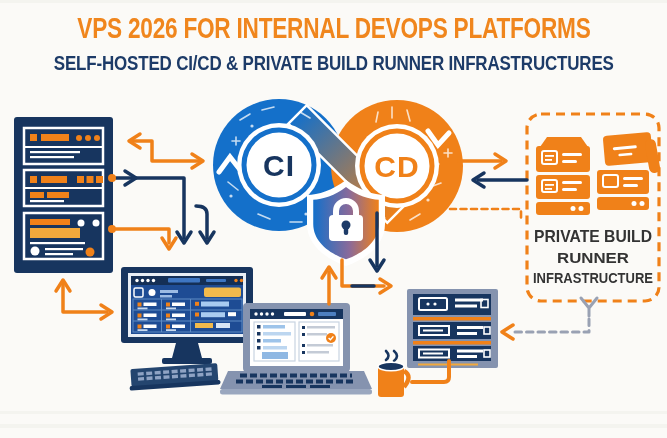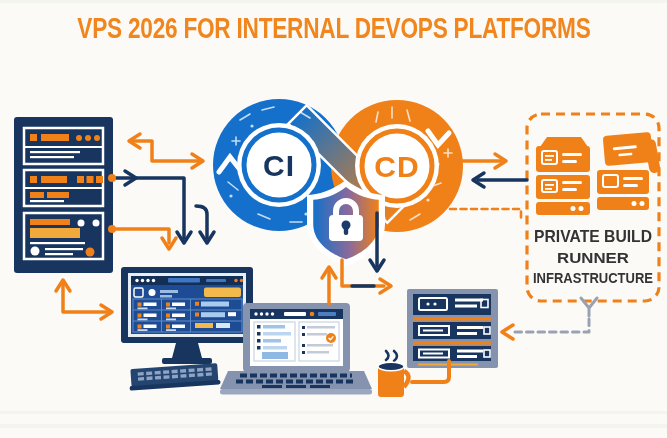--- a/index.html
+++ b/index.html
@@ -26,20 +26,21 @@
 </head>
 <body>
 
 <div class="stage">
 
   <div class="streak" style="top:0;height:3px"></div>
   <div class="streak" style="top:411px;height:3px"></div>
   <div class="streak" style="top:424px;height:4px"></div>
 
   <div class="title"><span>VPS 2026 FOR INTERNAL DEVOPS PLATFORMS</span></div>
+  <div class="subtitle"><span>SELF-HOSTED CI/CD &amp; PRIVATE BUILD RUNNER INFRASTRUCTURES</span></div>
 
   <svg width="667" height="438" viewBox="0 0 667 438">
     <defs>
       <linearGradient id="bandGrad" x1="0" y1="0" x2="1" y2="0">
         <stop offset="0" stop-color="#1470CA"></stop>
           <stop offset="1" stop-color="#F08119"></stop>
       </linearGradient>
       <linearGradient id="shieldGrad" x1="0" y1="0" x2="1" y2="0">
         <stop offset="0" stop-color="#1470CA"></stop>
           <stop offset="0.55" stop-color="#8A6A9A"></stop>

